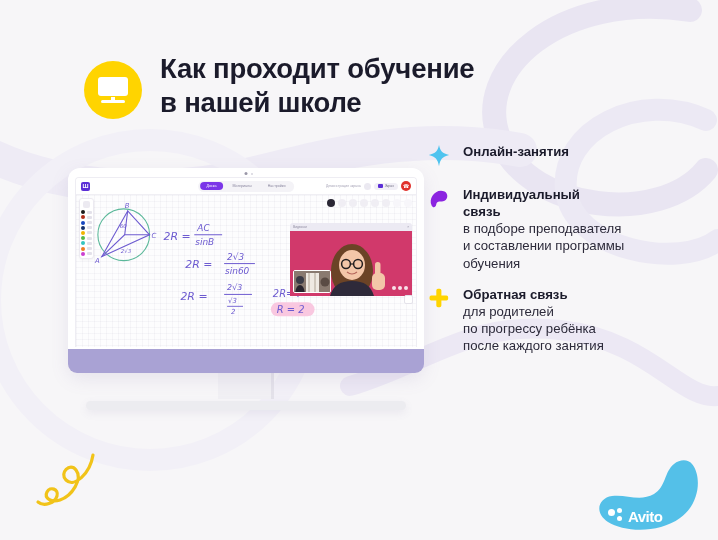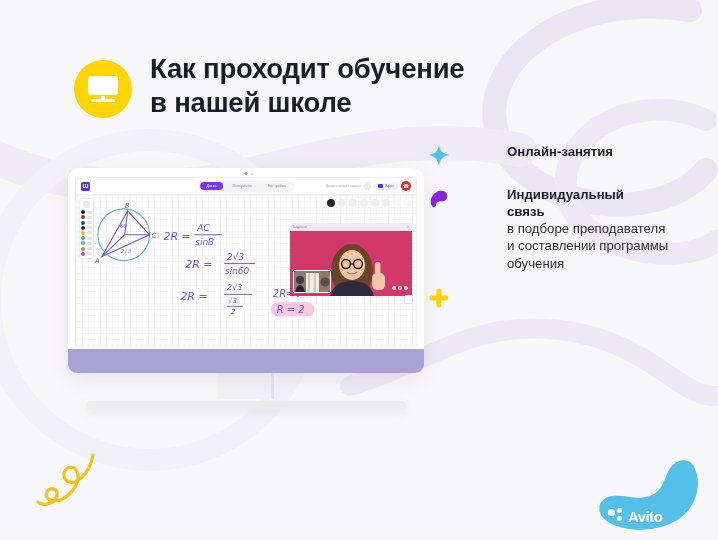--- a/index.html
+++ b/index.html
@@ -11,22 +11,22 @@
     overflow: hidden;
   }
 
   
   .bg-layer { position: absolute; inset: 0; overflow: hidden; pointer-events: none; }
   .bg-svg { position: absolute; inset: 0; width: 718px; height: 540px; }
 
   
   .header {
     position: absolute;
-    left: 74px; top: 52px;
-    display: flex; align-items: center; gap: 18px;
+    left: 84px; top: 52px;
+    display: flex; align-items: flex-end; gap: 18px;
   }
   .brand-badge {
     width: 58px; height: 58px; border-radius: 50%;
     background: #ffd400;
     display: flex; align-items: center; justify-content: center;
     flex: 0 0 auto;
     margin-top: 6px;
   }
   .monitor-glyph { width: 30px; height: 26px; position: relative; }
   .monitor-glyph .screen {
@@ -187,21 +187,21 @@
     background: #ececf0; border-radius: 5px;
     box-shadow: 0 3px 8px rgba(120,110,160,.10);
   }
 
   
   .features {
     position: absolute; left: 427px; top: 143px; width: 272px;
   }
   .feature { display: flex; gap: 10px; margin-bottom: 14px; }
   .f-icon { width: 26px; flex: 0 0 26px; padding-top: 1px; }
-  .f-text { font-size: 13.2px; line-height: 1.30; color: #2c2a3a; margin-left: 44px; }
+  .f-text { font-size: 13.2px; line-height: 1.30; color: #2c2a3a; }
   .f-title { font-weight: 700; color: #1b1b2b; display: block; }
   .f-desc { display: block; white-space: pre-line; }
 
   
   .swirl { position: absolute; left: 18px; top: 452px; }
   .blob { position: absolute; left: 596px; top: 458px; }
   .watermark {
     position: absolute; left: 608px; top: 508px;
     display: flex; align-items: center; gap: 3px;
     color: #ffffff; font-size: 15px; font-weight: 700; letter-spacing: -.5px;
@@ -444,20 +444,26 @@
     </div>
   </div>
 
   <div class="feature">
     <div class="f-icon">
       <svg viewBox="0 0 26 26" width="22" height="22">
         <path d="M10 2 h6 a2 2 0 0 1 2 2 v6 h6 a2 2 0 0 1 2 2 v2 a2 2 0 0 1 -2 2 h-6 v6 a2 2 0 0 1 -2 2 h-2
                  a2 2 0 0 1 -2 -2 v-6 h-6 a2 2 0 0 1 -2 -2 v-2 a2 2 0 0 1 2 -2 h6 v-6 a2 2 0 0 1 2 -2 z" fill="#ffd400" transform="translate(-1,0)"></path>
       </svg>
     </div>
+    <div class="f-text">
+      <span class="f-title">Обратная связь</span>
+      <span class="f-desc">для родителей
+по прогрессу ребёнка
+после каждого занятия</span>
+    </div>
   </div>
 </div>
 
 <div class="swirl">
   <svg viewBox="0 0 80 62" width="80" height="62">
     <path d="M75 3 C72 22 56 36 48 28 C41 21 52 10 58 18 C65 27 54 44 42 48
              C33 51 26 46 29 40 C32 34 41 37 39 44 C37 51 26 55 20 50" fill="none" stroke="#f1c319" stroke-width="3.2" stroke-linecap="round"></path>
   </svg>
 </div>
 

